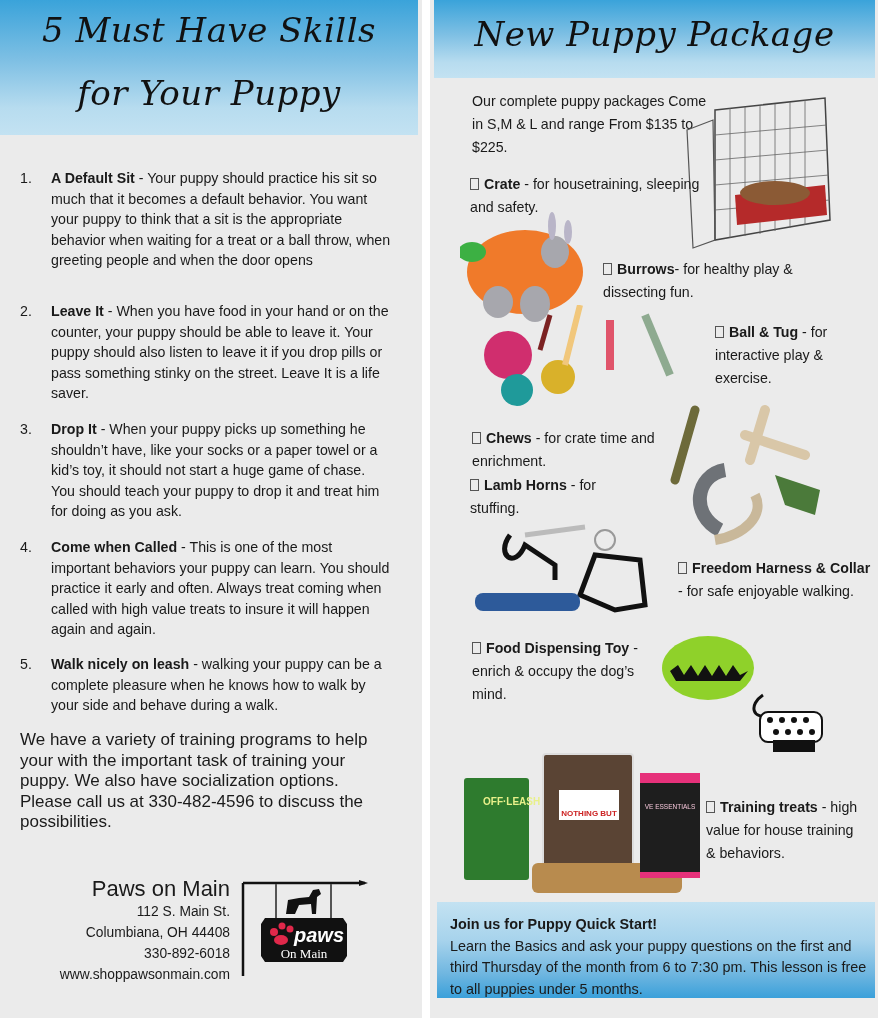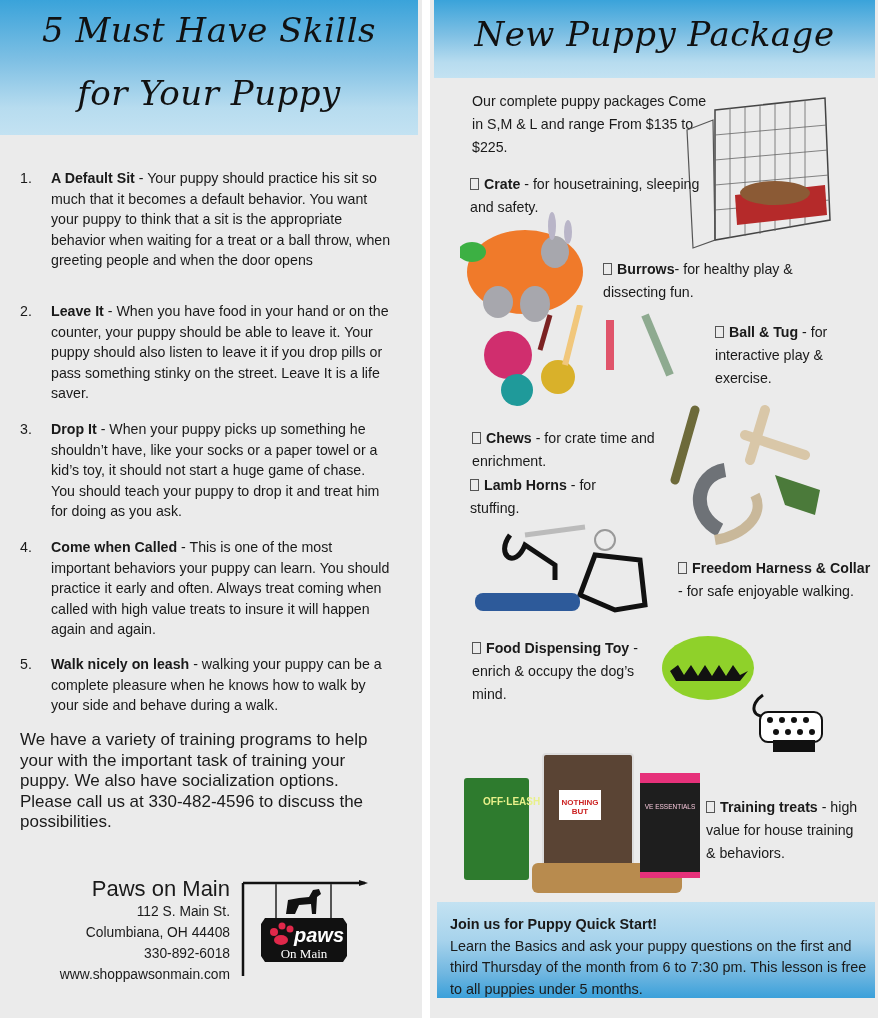--- a/index.html
+++ b/index.html
@@ -239,21 +239,21 @@
         <circle cx="64" cy="42" r="3"></circle>
     </g>
     <rect x="25" y="50" width="42" height="12" fill="#111"></rect>
   </svg>
 
   <div class="img" style="left:22px; top:743px; width:240px; height:155px">
     <div style="position:absolute; left:12px; top:35px; width:65px; height:102px; background:#2e7b2e; border-radius:3px;padding-left:19px;">
       <div style="color:#e8f08a; font-weight:bold; font-size:10px; text-align:center; margin-top:18px;">OFF·LEASH</div>
     </div>
     <div style="position:absolute; left:90px; top:10px; width:92px; height:115px; background:#5a4434; border:2px solid #ddd; border-radius:4px;">
-      <div style="position:absolute; left:15px; top:35px; width:42px; height:30px; background:#fff; color:#c22; font-weight:bold; font-size:8px; text-align:center; padding-top:8px;">NOTHING BUT</div>
+      <div style="position:absolute; left:15px; top:35px; width:60px; height:30px; background:#fff; color:#c22; font-weight:bold; font-size:8px; text-align:center; padding-top:19px;">NOTHING BUT</div>
     </div>
     <div style="position:absolute; left:80px; top:120px; width:150px; height:30px; background:#b88b4e; border-radius:6px;"></div>
     <div style="position:absolute; left:188px; top:30px; width:60px; height:105px; background:#1e1e1e; border-top:10px solid #e6317a; border-bottom:6px solid #e6317a;">
       <div style="color:#f3c5d8; font-size:6.5px; text-align:center; margin-top:20px;">VE ESSENTIALS</div>
     </div>
   </div>
 
   <div class="rp treats">
     <span class="chk"></span><b>Training treats</b><span> - high value for house training &amp; behaviors.</span>
   </div>

